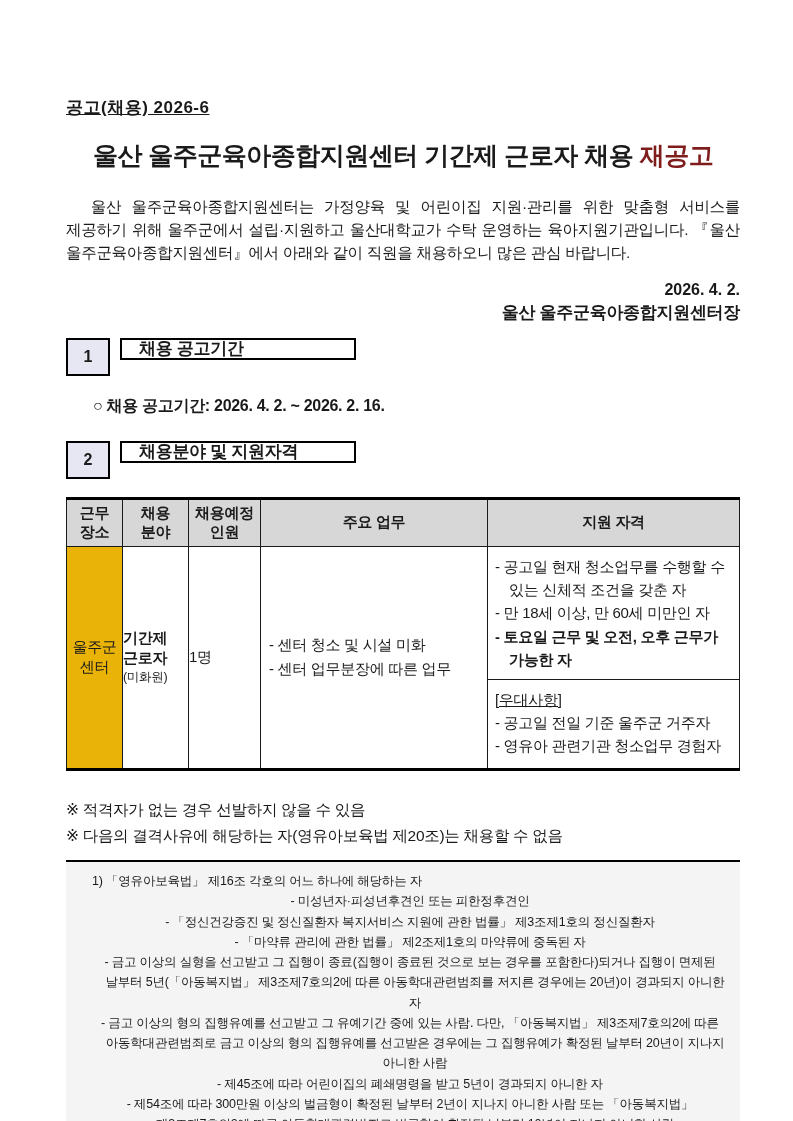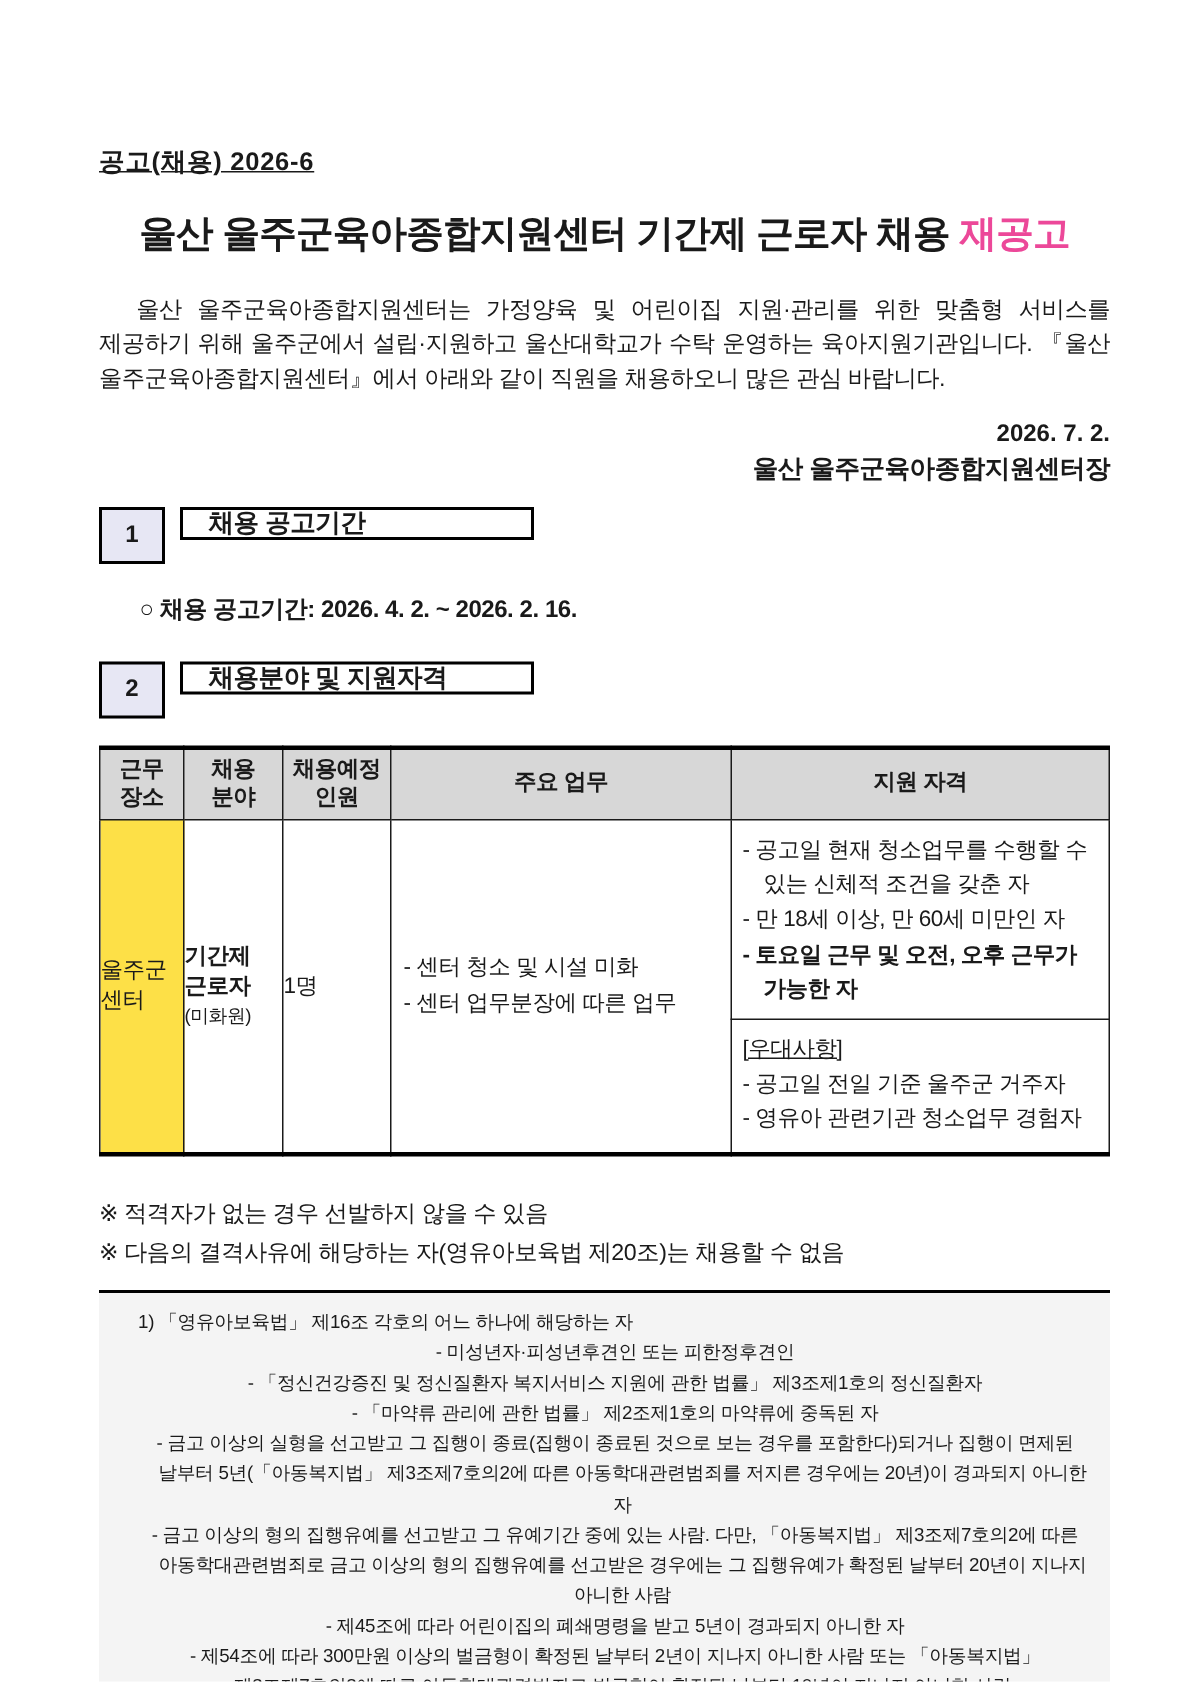--- a/index.html
+++ b/index.html
@@ -80,22 +80,22 @@
     word-break: keep-all;
   }
   table.recruit th {
     background: #d7d7d7;
     font-weight: 700;
     height: 48px;
     text-align: center; vertical-align: middle;
     line-height: 1.25;
   }
   td.cell-workplace {
-    background: #fde047;
-    text-align: left; vertical-align: middle;
+    background: #eab308;
+    text-align: center; vertical-align: middle;
     line-height: 1.35;
   }
   td.cell-jobtype { text-align: left; vertical-align: middle; }
   .jobtype-main { font-weight: 700; line-height: 1.3; white-space: pre-line; }
   .jobtype-note { font-size: 12.5px; margin-top: 2px; }
   td.cell-count { text-align: left; vertical-align: middle; }
   td.cell-duties { vertical-align: middle; padding: 8px 6px 8px 8px; }
   .duty-line { line-height: 1.6; padding-left: 13px; text-indent: -13px; }
 
   td.cell-qual { vertical-align: middle; padding: 8px 4px 8px 7px; height: 126px; }
@@ -121,25 +121,25 @@
   .box-line { line-height: 1.62; word-break: keep-all; }
   .box-line.hang { padding-left: 10px; text-indent: -10px; text-align: center; }
 </style>
 </head>
 <body>
 
 <div class="page">
 
   <div class="doc-number">공고(채용) 2026-6</div>
 
-  <div class="main-title"><span>울산 울주군육아종합지원센터 기간제 근로자 채용</span> <span class="highlight" id="title-highlight" style="color: #ec4899;">재공고</span></div>
+  <div class="main-title"><span>울산 울주군육아종합지원센터 기간제 근로자 채용</span> <span class="highlight" id="title-highlight" style="color: #7f1d1d;">재공고</span></div>
 
   <p class="intro">울산 울주군육아종합지원센터는 가정양육 및 어린이집 지원·관리를 위한 맞춤형 서비스를 제공하기 위해 울주군에서 설립·지원하고 울산대학교가 수탁 운영하는 육아지원기관입니다. 『울산 울주군육아종합지원센터』에서 아래와 같이 직원을 채용하오니 많은 관심 바랍니다.</p>
 
-  <div class="date-line">2026. 7. 2.</div>
+  <div class="date-line">2026. 4. 2.</div>
   <div class="signer-line">울산 울주군육아종합지원센터장</div>
 
   <div class="section-header">
     <div class="section-num">1</div>
     <div class="section-title-box">채용 공고기간</div>
   </div>
 
   <div class="period-line">○ 채용 공고기간: 2026. 4. 2. ~ 2026. 2. 16.</div>
 
   <div class="section-header">

